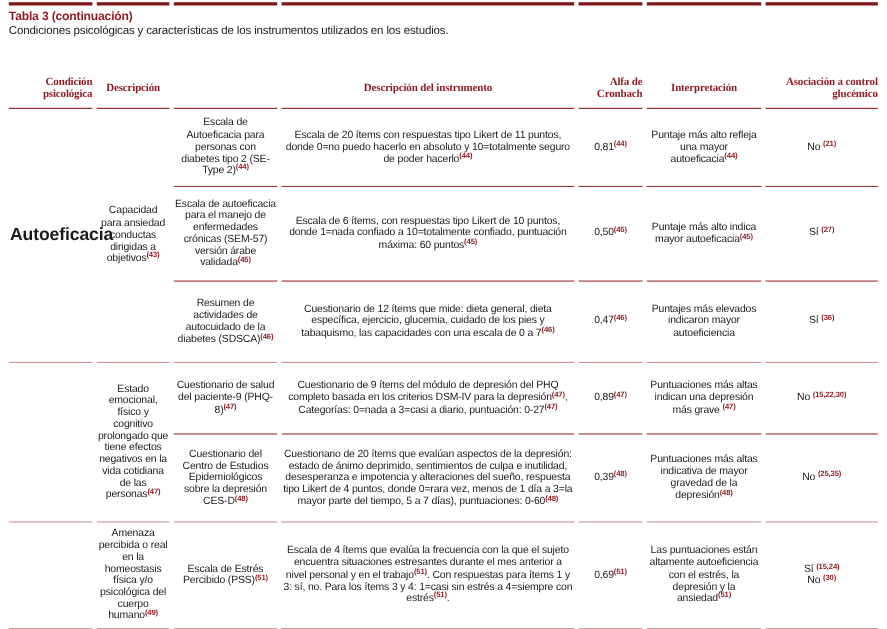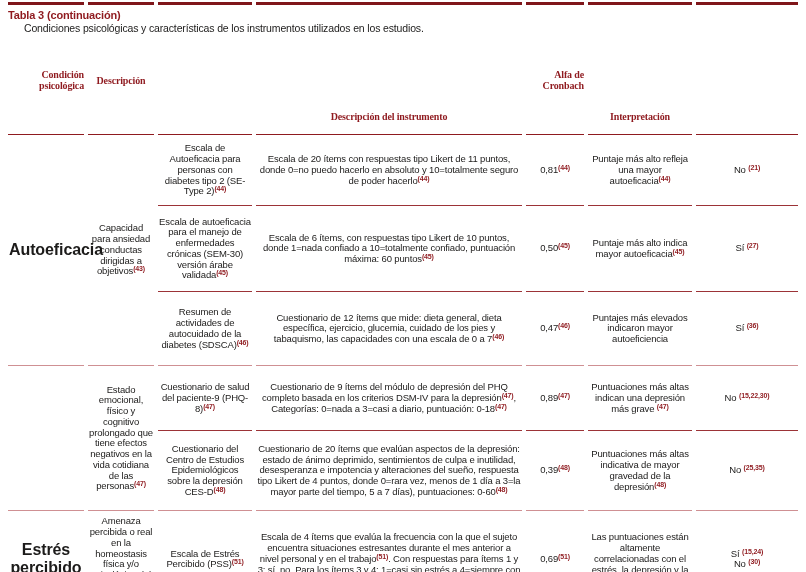--- a/index.html
+++ b/index.html
@@ -15,21 +15,21 @@
     font-family:"Liberation Sans","DejaVu Sans",sans-serif;
     color:var(--text);
     letter-spacing:-0.15px;
   }
   .page{width:666px;height:572px;padding:2px 8px 16px}
   .grid{display:grid;grid-template-columns:76px 66px 94px 266px 58px 104px 102px;column-gap:4px}
   .rule i{display:block;border-top:1px solid var(--lightline);height:1px}
   .rule.dark i{border-top:1px solid var(--maroon)}
   .rule.thick i{border-top:3px solid var(--darkline);height:3px}
   .title{color:var(--maroon);font-weight:bold;font-size:11px;margin-top:4px;line-height:1.2}
-  .subtitle{font-size:10.5px;margin:0 16px 27px;line-height:1.25}
+  .subtitle{font-size:10.5px;margin:0 0 27px;line-height:1.25}
   .thead .hc{
     display:flex;align-items:center;justify-content:center;text-align:right;
     color:var(--maroon);font-weight:bold;font-size:10px;line-height:1.1;
     min-height:36px;padding:2px 0;font-family:Liberation Serif, serif;
   }
   .cell{
     display:block;
     font-size:9.5px;line-height:1.13;text-align:center;
     padding:5px 1px;
     align-self:stretch;
@@ -59,23 +59,24 @@
       <i></i>
       <i></i>
   </div>
 
   <div class="title">Tabla 3 (continuación)</div>
   <div class="subtitle">Condiciones psicológicas y características de los instrumentos utilizados en los estudios.</div>
 
   <div class="thead grid">
     <div class="hc c1">Condición psicológica</div>
     <div class="hc c2">Descripción</div>
+    <div class="hc c4">Descripción del instrumento</div>
     <div class="hc c5">Alfa de Cronbach</div>
-    <div class="hc c4">Descripción del instrumento</div>
     <div class="hc c6">Interpretación</div>
+    <div class="hc c7">Asociación a control glucémico</div>
   </div>
 
   <div class="rule dark grid">
     <i></i>
       <i></i>
       <i></i>
       <i></i>
       <i></i>
       <i></i>
       <i></i>
@@ -99,21 +100,21 @@
         <p><span>0,81</span><span class="ref">(44)</span></p>
       </div>
     <div class="cell c6 r1 mhA">
         <p><span>Puntaje más alto refleja una mayor autoeficacia</span><span class="ref">(44)</span></p>
       </div>
     <div class="cell c7 r1 mhA">
         <p><span>No </span><span class="ref">(21)</span></p>
       </div>
 
     <div class="cell c3 r2 sep mhB">
-        <p><span>Escala de autoeficacia para el manejo de enfermedades crónicas (SEM-30) versión árabe validada</span><span class="ref">(45)</span></p>
+        <p><span>Escala de autoeficacia para el manejo de enfermedades crónicas (SEM-57) versión árabe validada</span><span class="ref">(45)</span></p>
       </div>
     <div class="cell c4 r2 sep mhB">
         <p><span>Escala de 6 ítems, con respuestas tipo Likert de 10 puntos, donde 1=nada confiado a 10=totalmente confiado, puntuación máxima: 60 puntos</span><span class="ref">(45)</span></p>
       </div>
     <div class="cell c5 r2 sep mhB">
         <p><span>0,50</span><span class="ref">(45)</span></p>
       </div>
     <div class="cell c6 r2 sep mhB">
         <p><span>Puntaje más alto indica mayor autoeficacia</span><span class="ref">(45)</span></p>
       </div>
@@ -150,21 +151,21 @@
 
   <section class="grid">
     <div class="cell c2 rs2">
         <p><span>Estado emocional, físico y cognitivo prolongado que tiene efectos negativos en la vida cotidiana de las personas</span><span class="ref">(47)</span></p>
       </div>
 
     <div class="cell c3 r1 mhD">
         <p><span>Cuestionario de salud del paciente-9 (PHQ-8)</span><span class="ref">(47)</span></p>
       </div>
     <div class="cell c4 r1 mhD">
-        <p><span>Cuestionario de 9 ítems del módulo de depresión del PHQ completo basada en los criterios DSM-IV para la depresión</span><span class="ref">(47)</span><span>, Categorías: 0=nada a 3=casi a diario, puntuación: 0-18</span><span class="ref">(47)</span></p>
+        <p><span>Cuestionario de 9 ítems del módulo de depresión del PHQ completo basada en los criterios DSM-IV para la depresión</span><span class="ref">(47)</span><span>, Categorías: 0=nada a 3=casi a diario, puntuación: 0-27</span><span class="ref">(47)</span></p>
       </div>
     <div class="cell c5 r1 mhD">
         <p><span>0,89</span><span class="ref">(47)</span></p>
       </div>
     <div class="cell c6 r1 mhD">
         <p><span>Puntuaciones más altas indican una depresión más grave </span><span class="ref">(47)</span></p>
       </div>
     <div class="cell c7 r1 mhD">
         <p><span>No </span><span class="ref">(15,22,30)</span></p>
       </div>
@@ -190,37 +191,34 @@
     <i></i>
       <i></i>
       <i></i>
       <i></i>
       <i></i>
       <i></i>
       <i></i>
   </div>
 
   <section class="grid">
-    <div class="cell cond c1 r1">
-        <p><span>Estrés percibido</span></p>
-      </div>
     <div class="cell c2 r1">
         <p><span>Amenaza percibida o real en la homeostasis física y/o psicológica del cuerpo humano</span><span class="ref">(49)</span></p>
       </div>
     <div class="cell c3 r1 mhF">
         <p><span>Escala de Estrés Percibido (PSS)</span><span class="ref">(51)</span></p>
       </div>
     <div class="cell c4 r1 mhF">
         <p><span>Escala de 4 ítems que evalúa la frecuencia con la que el sujeto encuentra situaciones estresantes durante el mes anterior a nivel personal y en el trabajo</span><span class="ref">(51)</span><span>. Con respuestas para ítems 1 y 3: sí, no. Para los ítems 3 y 4: 1=casi sin estrés a 4=siempre con estrés</span><span class="ref">(51)</span><span>.</span></p>
       </div>
     <div class="cell c5 r1 mhF">
         <p><span>0,69</span><span class="ref">(51)</span></p>
       </div>
     <div class="cell c6 r1 mhF">
-        <p><span>Las puntuaciones están altamente correlacionadas con el estrés, la depresión y la ansiedad</span><span class="ref">(51)</span></p>
+        <p><span>Las puntuaciones están altamente autoeficiencia con el estrés, la depresión y la ansiedad</span><span class="ref">(51)</span></p>
       </div>
     <div class="cell c7 r1 mhF">
         <p><span>Sí </span><span class="ref">(15,24)</span><br><span>No </span><span class="ref">(30)</span></p>
       </div>
   </section>
 
   <div class="rule grid">
     <i></i>
       <i></i>
       <i></i>

